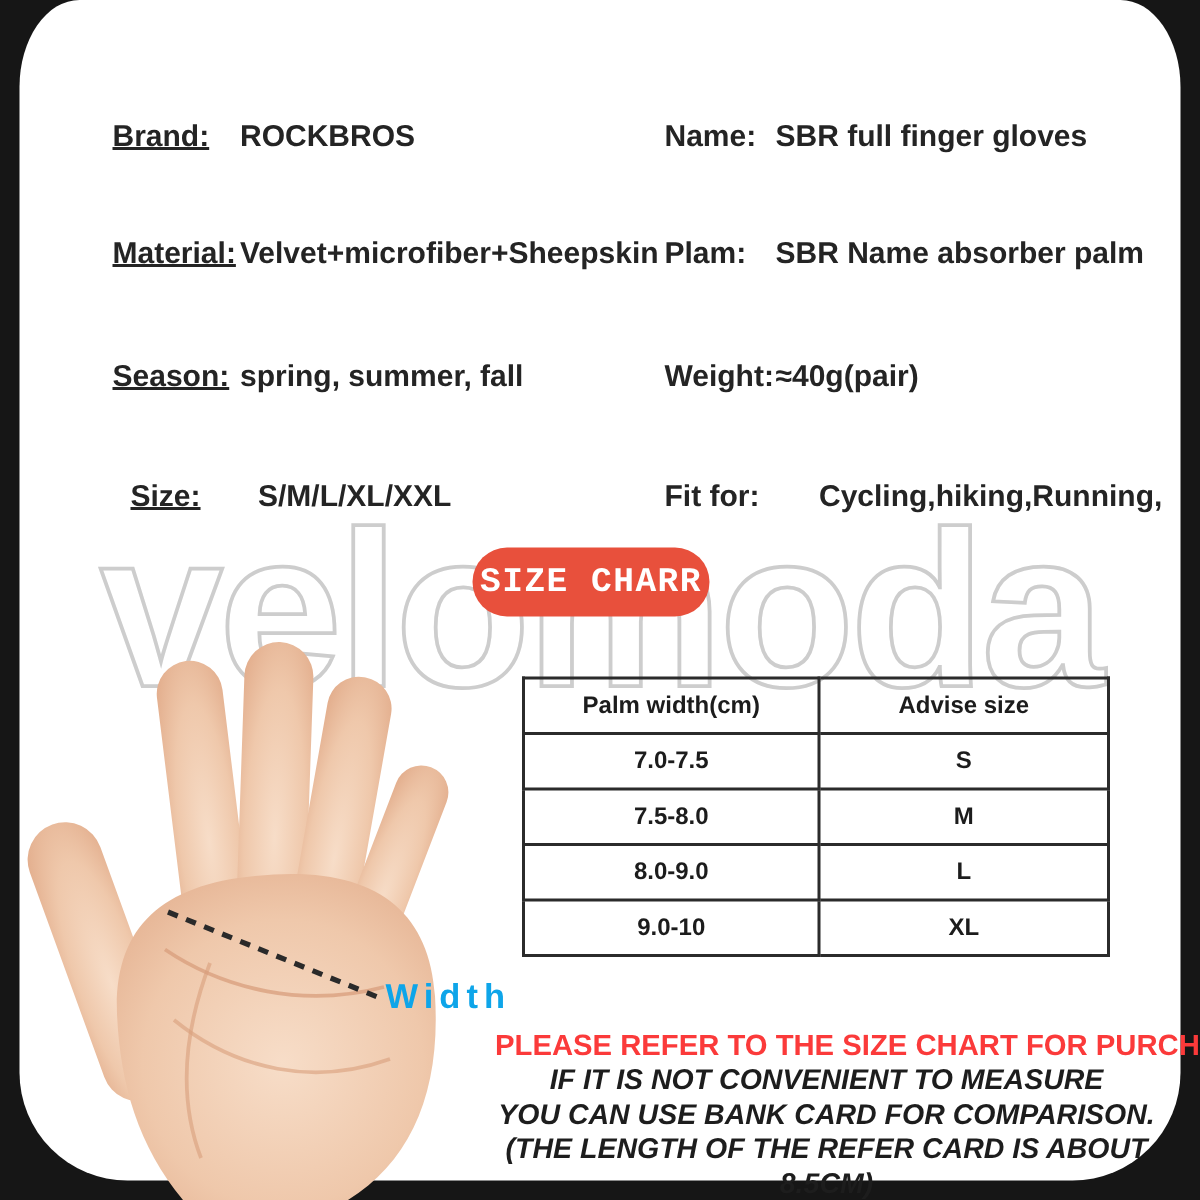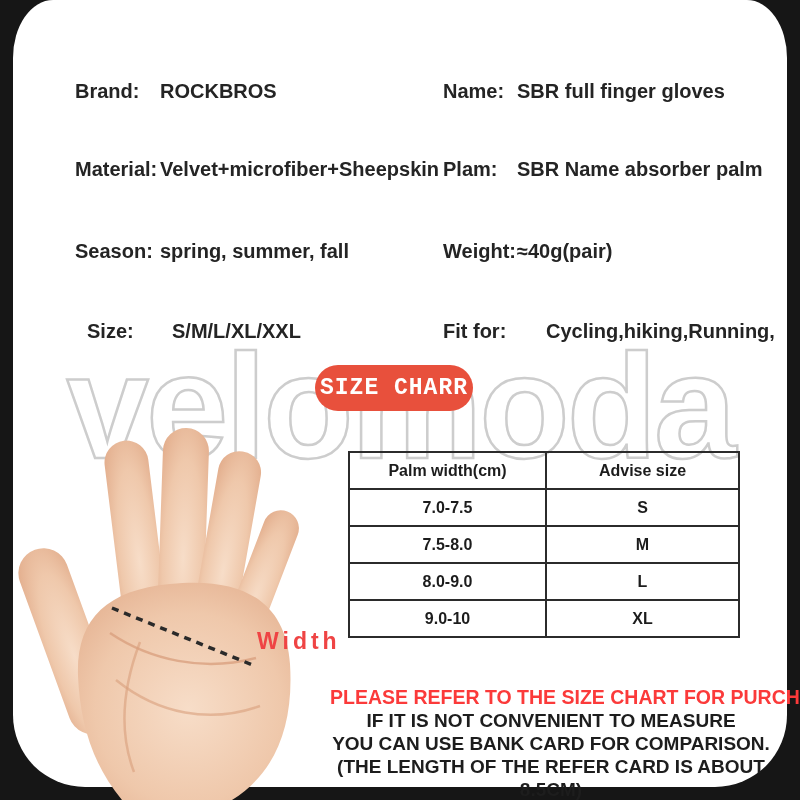--- a/index.html
+++ b/index.html
@@ -19,21 +19,21 @@
     font-size:148px;font-weight:bold;letter-spacing:-3px;white-space:nowrap;
     color:rgba(255,255,255,0);
     -webkit-text-stroke:2.5px #cdcdcd;
     z-index:1;user-select:none;
   }
   .spec-row{
     position:absolute;display:flex;align-items:flex-start;
     font-size:20px;font-weight:600;color:#242424;z-index:2;white-space:nowrap;
   }
   .spec-row .lbl{display:inline-block;}
-  .col-left .lbl{width:85px;}
+  .col-left .lbl{width:85px;text-decoration:underline;}
   .col-right .lbl{width:74px;}
   .pill-btn{
     position:absolute;left:315px;top:365px;width:158px;height:46px;
     border-radius:24px;border:none;
     display:flex;align-items:center;justify-content:center;
     color:#ffffff;font-weight:bold;font-size:23px;letter-spacing:1px;
     font-family:Liberation Mono, monospace;
     z-index:2;
   }
   table.size-table{
@@ -45,26 +45,26 @@
     border:2px solid #2b2b2b;text-align:center;height:35px;padding:0;
   }
   table.size-table th{font-weight:bold;}
   table.size-table td{font-weight:600;}
   .warning-line{
     position:absolute;left:330px;top:686px;width:462px;text-align:center;
     font-size:19.5px;font-weight:bold;z-index:2;white-space:nowrap;
   }
   .notes{
     position:absolute;left:320px;top:709px;width:462px;text-align:center;
-    font-size:19px;font-weight:bold;color:#1d1d1d;line-height:23px;z-index:2;
+    font-size:19px;font-weight:bold;color:#1d1d1d;line-height:23px;z-index:2;font-style:italic;
   }
   .hand-wrap{position:absolute;left:18px;top:428px;width:312px;height:372px;z-index:3;}
   .width-label{
-    position:absolute;left:257px;top:628px;z-index:4;
-    font-size:23px;font-weight:600;letter-spacing:4px;color:#ef4444;
+    position:absolute;left:257px;top:651px;z-index:4;
+    font-size:23px;font-weight:600;letter-spacing:4px;color:#0ea5e9;
   }
 </style>
 </head>
 <body style="background: rgb(22, 22, 22);">
 
 <div class="sheet"></div>
 
 <div class="watermark">velomoda</div>
 
 <div class="spec-row col-left" style="left:75px;top:80px;">

